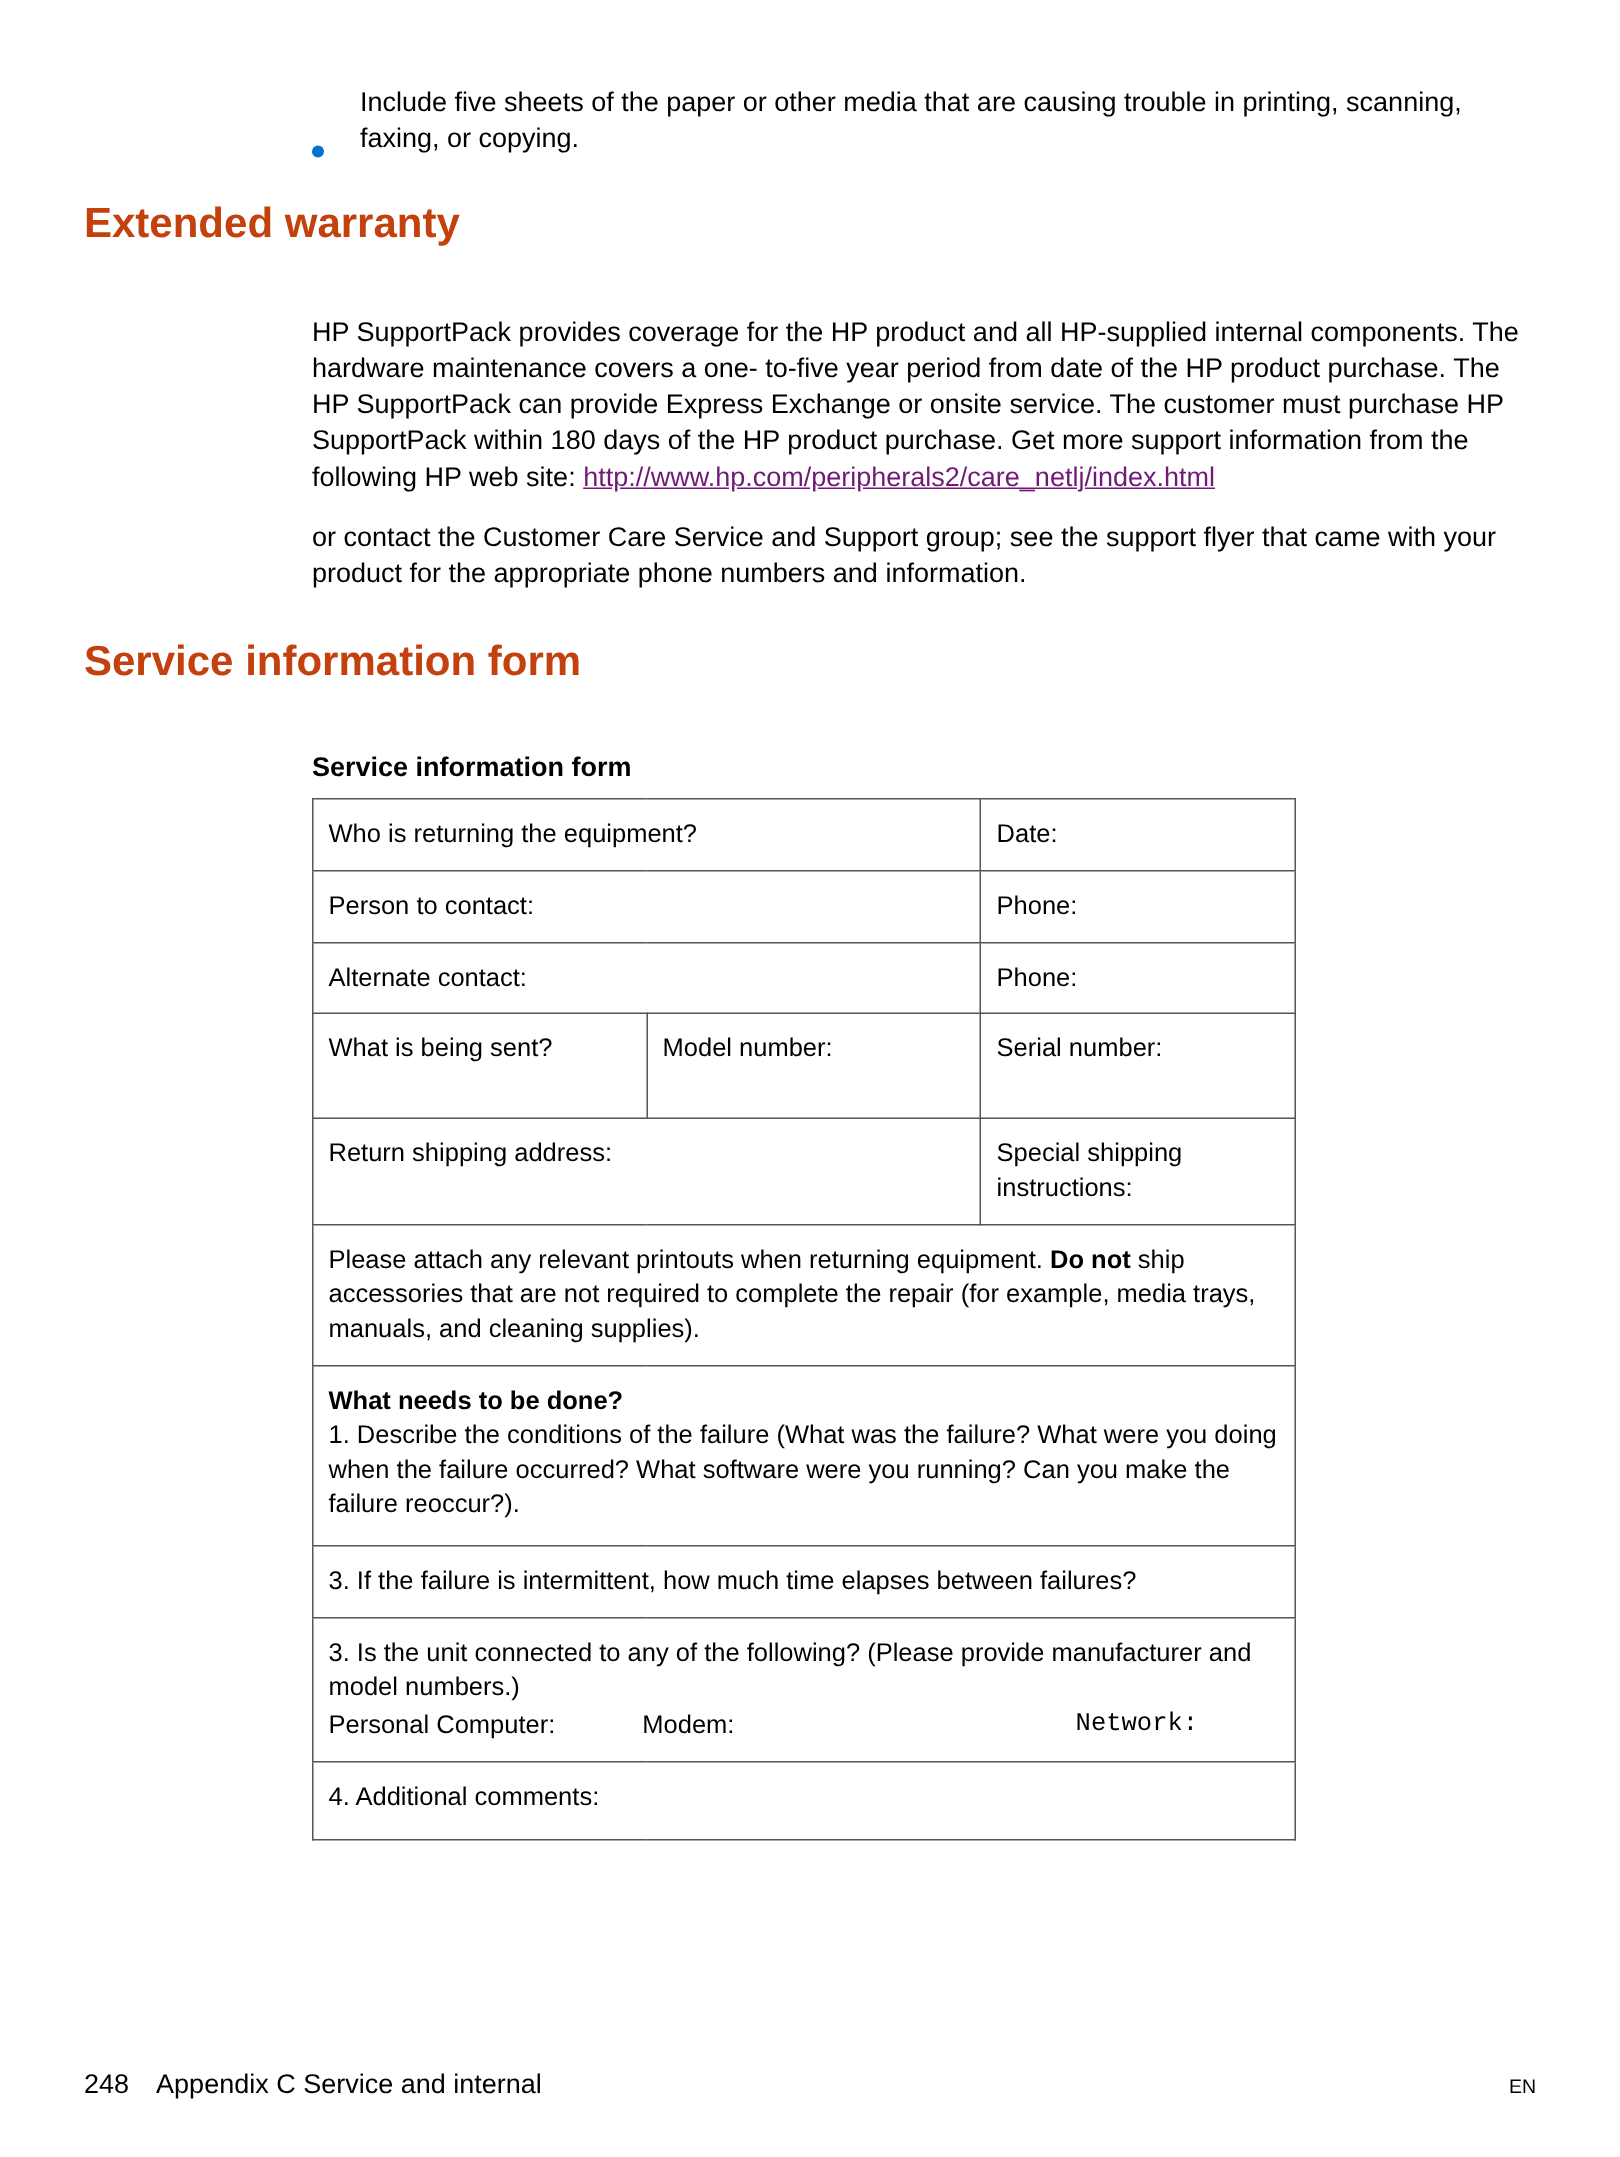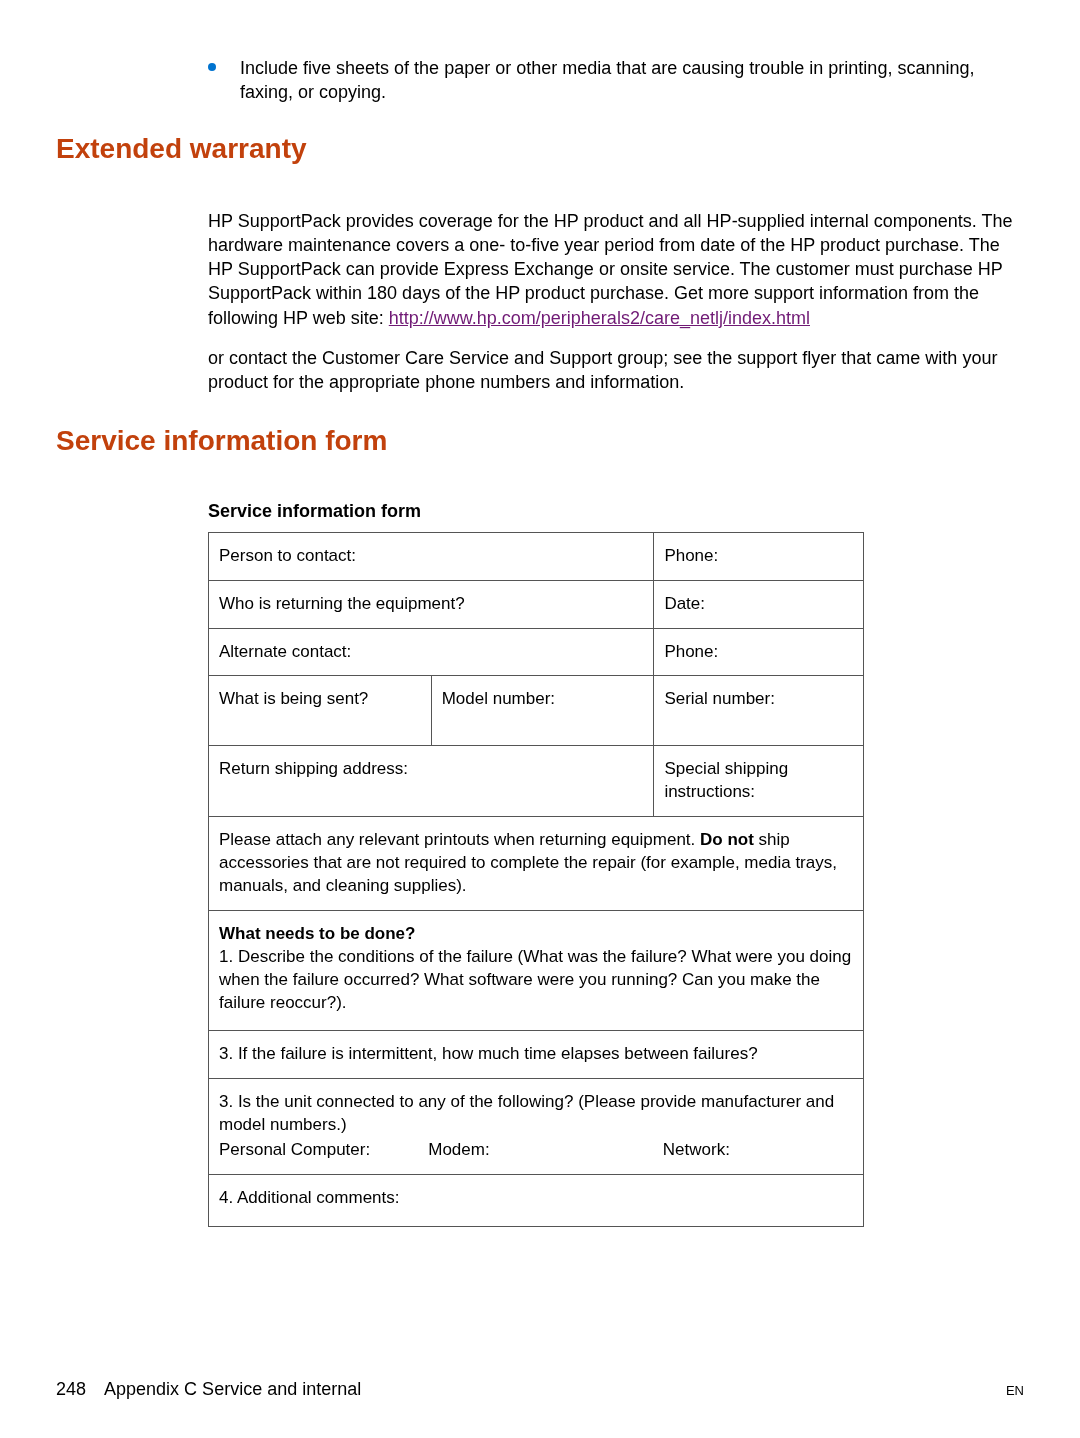--- a/index.html
+++ b/index.html
@@ -10,21 +10,21 @@
       width: 1080px;
       height: 1438px;
       position: relative;
       padding: 56px 56px 40px 56px;
     }
     .content {
       width: 100%;
     }
     .bullet-row {
       display: flex;
-      align-items: flex-start;
+      align-items: flex-end;
       margin-left: 152px;
       margin-bottom: 28px;
     }
     .bullet-dot {
       width: 8px;
       height: 8px;
       border-radius: 50%;
       background: #0073cf;
       margin-top: 7px;
       flex-shrink: 0;
@@ -107,26 +107,26 @@
 
   <p class="body-para">or contact the Customer Care Service and Support group; see the support flyer that came with your product for the appropriate phone numbers and information.</p>
 
   <h1 class="blue-heading" style="margin-top:30px;">Service information form</h1>
 
   <h2 class="table-title">Service information form</h2>
 
   <table class="info-form">
     <tbody>
         <tr>
+      <td colspan="2" style="width:68%;">Who is returning the equipment?</td>
+      <td style="width:32%;">Date:</td>
+    </tr>
+    <tr>
       <td colspan="2">Person to contact:</td>
       <td>Phone:</td>
-    </tr>
-    <tr>
-      <td colspan="2" style="width:68%;">Who is returning the equipment?</td>
-      <td style="width:32%;">Date:</td>
     </tr>
     <tr>
       <td colspan="2">Alternate contact:</td>
       <td>Phone:</td>
     </tr>
     <tr>
       <td style="width:34%;" class="tall">What is being sent?</td>
       <td style="width:34%;">Model number:</td>
       <td>Serial number:</td>
     </tr>
@@ -147,21 +147,21 @@
     </tr>
     <tr>
       <td colspan="3">3. If the failure is intermittent, how much time elapses between failures?</td>
     </tr>
     <tr>
       <td colspan="3">
         <span>3. Is the unit connected to any of the following? (Please provide manufacturer and model numbers.)</span><br>
         <div class="cols3" style="margin-top:2px;">
           <div class="c3a">Personal Computer:</div>
           <div class="c3b">Modem:</div>
-          <div class="c3c" style="text-align:left;">Network:</div>
+          <div class="c3c" style="text-align:center;font-family:Liberation Mono, monospace;">Network:</div>
         </div>
       </td>
     </tr>
     <tr>
       <td colspan="3" style="height:52px;">4. Additional comments:</td>
     </tr>
   </tbody>
     </table>
 
 </div>

